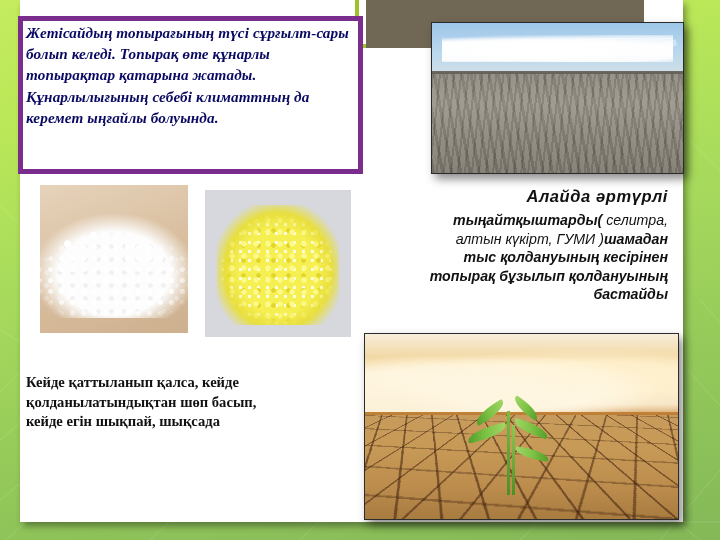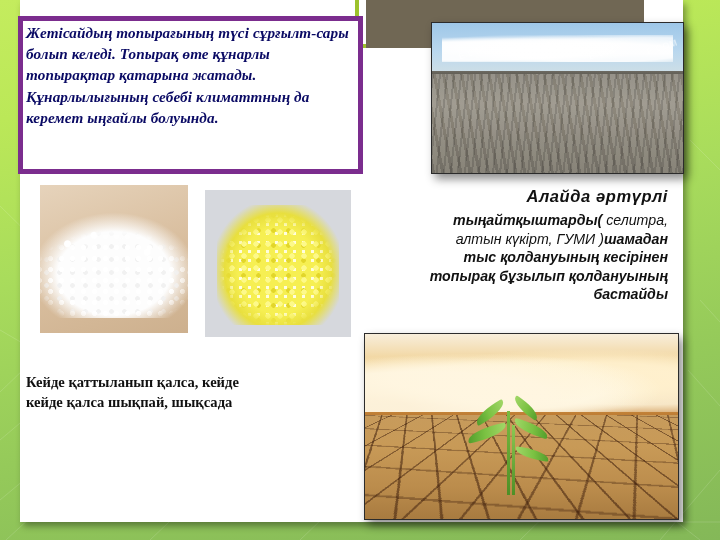--- a/index.html
+++ b/index.html
@@ -362,16 +362,17 @@
       <div class="leaf" style="left:44px; top:2px;  width:30px; height:10px; transform:rotate(36deg) scaleX(-1);"></div>
       <div class="leaf" style="left:46px; top:22px; width:36px; height:11px; transform:rotate(18deg) scaleX(-1);"></div>
       <div class="leaf" style="left:48px; top:48px; width:34px; height:10px; transform:rotate(10deg) scaleX(-1);"></div>
       <div style="position:absolute;left:40px;top:10px;width:3px;height:84px;background:linear-gradient(180deg,#79bd41,#4e8f26);"></div>
       <div style="position:absolute;left:45px;top:24px;width:3px;height:70px;background:linear-gradient(180deg,#8cc953,#4e8f26);"></div>
     </div>
   </div>
 
   <div id="body-left">
     <div>Кейде қаттыланып қалса, кейде</div>
-    <div>кейде қалса шықпай, шықсада</div>
+    <div>қолданылатындықтан шөп басып,</div>
+    <div>кейде егін шықпай, шықсада</div>
   </div>
 
 </div>
 
 </body></html>

